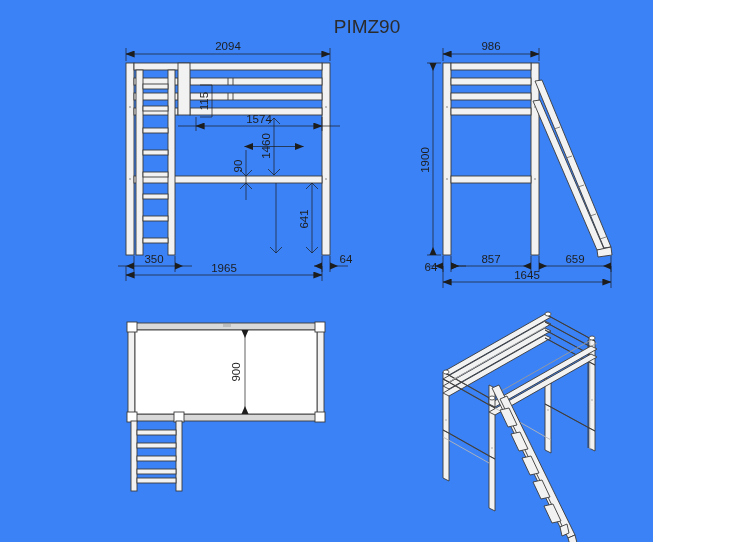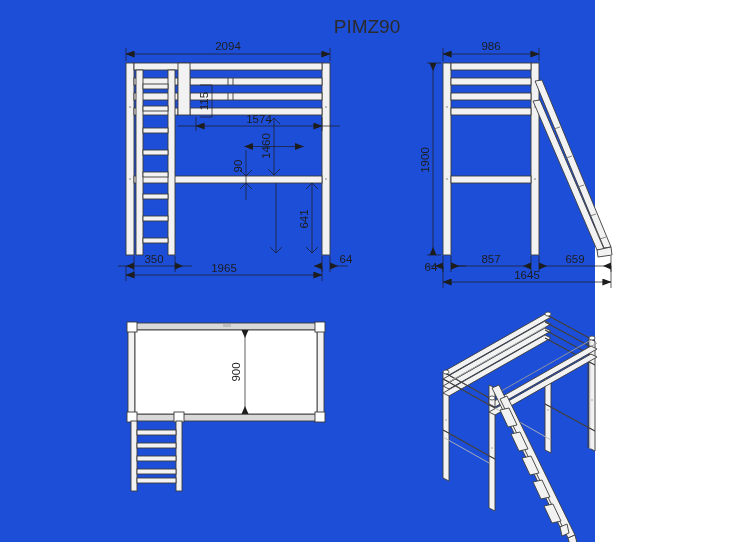--- a/index.html
+++ b/index.html
@@ -1,18 +1,18 @@
 <!DOCTYPE html>
 <html><head>
 <meta charset="utf-8">
 <style>
   html,body{margin:0;padding:0;background:#ffffff;}
   body{width:735px;height:542px;overflow:hidden;
        font-family:"Liberation Sans","DejaVu Sans",sans-serif;}
-  #sheet{position:relative;width:595px;height:542px;background:#1d4ed8;}
+  #sheet{position:relative;width:653px;height:542px;background:#3b82f6;}
   #sheet svg{position:absolute;left:0;top:0;}
   .ttl{font-size:19px;fill:#2b2b2b;font-family:"Liberation Sans",sans-serif;}
   .dim{font-size:11.5px;fill:#1d1d1d;font-family:"Liberation Sans",sans-serif;}
 </style>
 </head>
 <body>
 
 <div id="sheet">
 
   <svg width="735" height="542" viewBox="0 0 735 542" shape-rendering="geometricPrecision">

